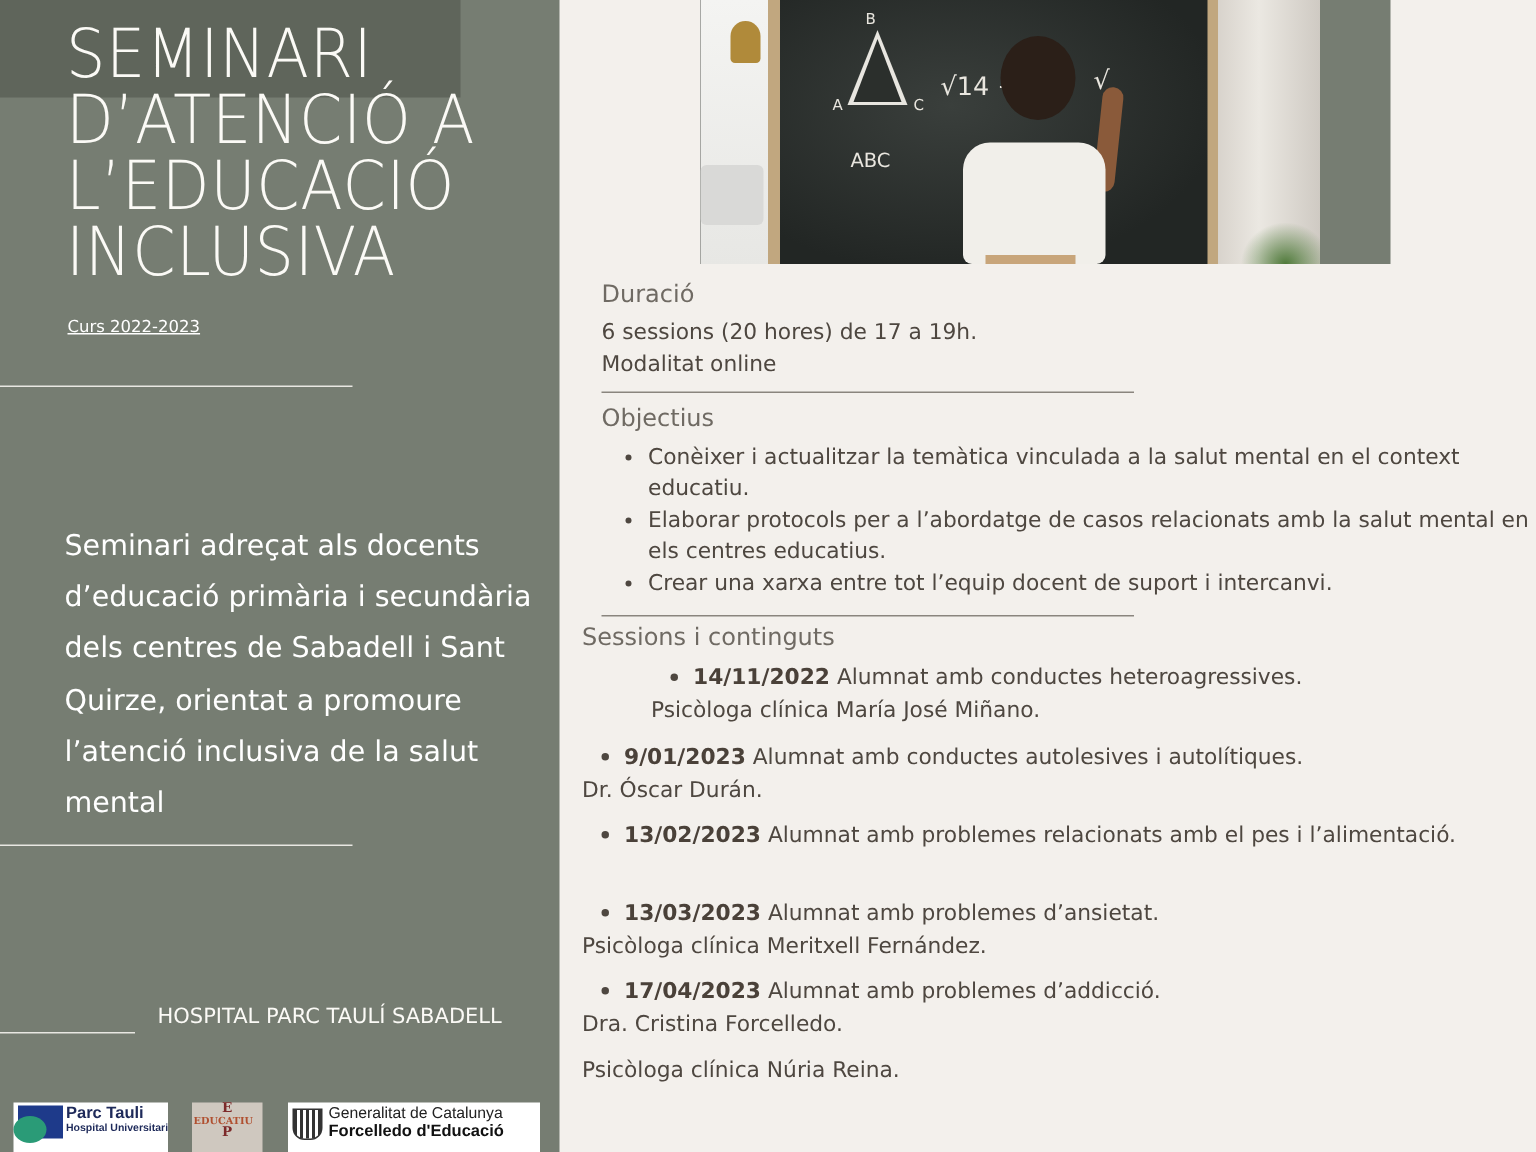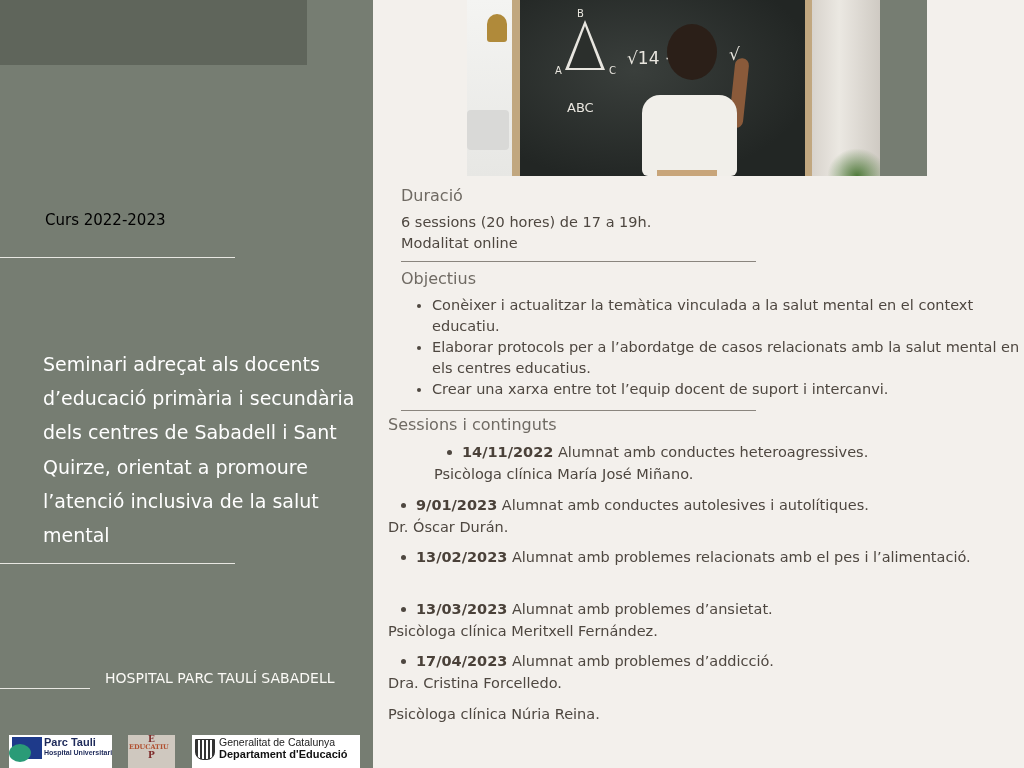--- a/index.html
+++ b/index.html
@@ -1,21 +1,21 @@
 <!DOCTYPE html>
 <html><head>
 <meta charset="utf-8">
 <style>
   html, body { margin:0; padding:0; }
   body { width:1024px; height:768px; position:relative; overflow:hidden; background:#f3f0ec; font-family:"DejaVu Sans", sans-serif; }
   .left { position:absolute; left:0; top:0; width:373px; height:768px; background:#767d72; color:#fff; }
   .title-band { position:absolute; left:0; top:0; width:307px; height:65px; background:#5f655b; }
   .title { position:absolute; left:44px; top:14px; width:330px; font-family:"DejaVu Sans", sans-serif; font-weight:200; font-size:45px; line-height:44px; letter-spacing:0.5px; color:#fbfaf6; margin:0; }
   .title div { white-space:nowrap; transform:scaleX(0.92); transform-origin:left; }
-  .curs { position:absolute; left:45px; top:211px; font-size:15px; color:#000000; }
+  .curs { position:absolute; left:45px; top:211px; font-size:11px; color:#ffffff;text-decoration:underline; }
   .rule { position:absolute; height:1px; background:#e8e7e2; }
   .desc { position:absolute; left:43px; top:347px; width:320px; font-size:19px; line-height:34.2px; color:#ffffff; }
   .eap { position:absolute; left:105px; top:668px; font-size:14px; line-height:20.5px; color:#fbfaf6; }
   .logo { position:absolute; top:735px; height:41px; background:#fff; }
   .logo-pt { left:9px; width:103px; }
   .logo-pt .blue { position:absolute; left:3px; top:2px; width:30px; height:22px; background:#1e3a8a; }
   .logo-pt .green { position:absolute; left:0; top:9px; width:22px; height:18px; border-radius:50%; background:#2a9b77; }
   .logo-pt .t1 { position:absolute; left:35px; top:1px; font-family:"Liberation Sans", sans-serif; font-size:11px; font-weight:bold; color:#1e2a5a; }
   .logo-pt .t2 { position:absolute; left:35px; top:14px; font-family:"Liberation Sans", sans-serif; font-size:7px; font-weight:bold; color:#1e2a5a; white-space:nowrap; }
   .logo-eap { left:128px; width:47px; background:#cfc8bf; font-family:"DejaVu Serif", serif; color:#7d2a2a; font-weight:bold; }
@@ -52,20 +52,26 @@
   .sess { position:absolute; left:388px; width:630px; font-size:14.5px; line-height:21.5px; color:#4e4740; }
   .sess .l1 { padding-left:13px; white-space:nowrap; }
   .sess .bul { display:inline-block; width:5px; height:5px; border-radius:50%; background:#4e4740; margin-right:10px; vertical-align:middle; position:relative; top:-1px; }
   .sess b { color:#4a4139; }
 </style>
 </head>
 <body>
 
 <div class="left">
   <div class="title-band"></div>
+  <h1 class="title">
+    <div>SEMINARI</div>
+    <div>D’ATENCIÓ A</div>
+    <div>L’EDUCACIÓ</div>
+    <div>INCLUSIVA</div>
+  </h1>
   <div class="curs">Curs 2022-2023</div>
   <div class="rule" style="left:0;top:257px;width:235px;"></div>
   <div class="desc">Seminari adreçat als docents d’educació primària i secundària dels centres de Sabadell i Sant Quirze, orientat a promoure l’atenció inclusiva de la salut mental</div>
   <div class="rule" style="left:0;top:563px;width:235px;"></div>
   <div class="rule" style="left:0;top:688px;width:90px;"></div>
   <div class="eap">
     <div>HOSPITAL PARC TAULÍ SABADELL</div>
   </div>
 
   <div class="logo logo-pt">
@@ -75,21 +81,21 @@
     <div class="t2">Hospital Universitari</div>
   </div>
   <div class="logo logo-eap">
     <div class="e1">E</div>
     <div class="mid">EDUCATIU</div>
     <div class="p">P</div>
   </div>
   <div class="logo logo-gen">
     <div class="shield"></div>
     <div class="g1">Generalitat de Catalunya</div>
-    <div class="g2">Departament d'Educació</div>
+    <div class="g2">Forcelledo d'Educació</div>
   </div>
 </div>
 
 <div class="photo">
   <div class="window"></div>
   <div class="bell"></div>
   <div class="car"></div>
   <div class="frame"></div>
   <div class="board"></div>
   <div class="tri"></div>

